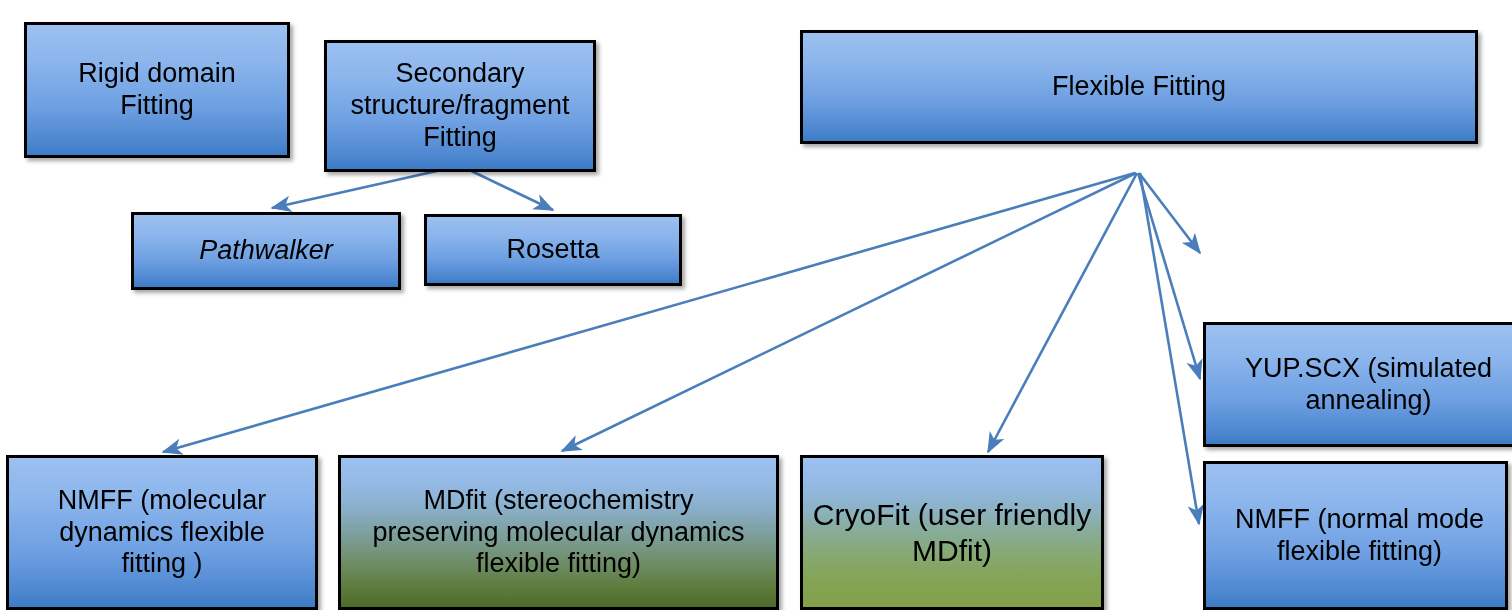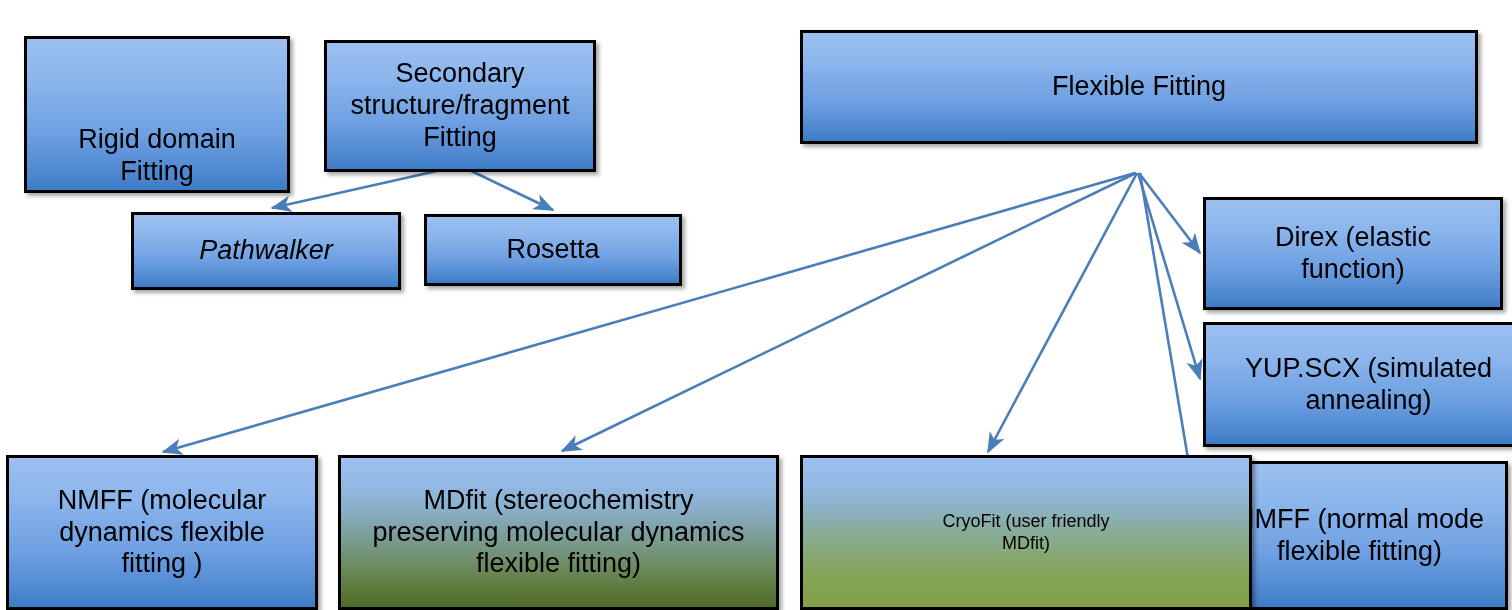--- a/index.html
+++ b/index.html
@@ -40,34 +40,34 @@
   }
   .fill-blue-olive {
     background: linear-gradient(to bottom, #9CC0F0 0%, #93BBE6 16%, #8DB3CB 32%, #88AC9C 48%, #86A975 64%, #84A457 80%, #82A049 100%);
   }
   .node-text {
     display: block;
     white-space: pre-line;
   }
 
   
-  #node-rigid-domain-fitting { left: 24px;  top: 36px;  width: 266px; height: 157px; font-size: 27px; align-items: flex-end; }
+  #node-rigid-domain-fitting { left: 24px;  top: 22px;  width: 266px; height: 136px; font-size: 27px; }
   #node-secondary-structure  { left: 324px; top: 32px;  width: 272px; height: 132px; font-size: 27px; margin-top: 8px; }
   #node-flexible-fitting     { left: 800px; top: 30px;  width: 678px; height: 114px; font-size: 27px; }
 
   #node-pathwalker           { left: 131px; top: 212px; width: 270px; height: 78px;  font-size: 27px; font-style: italic; }
   #node-rosetta              { left: 424px; top: 214px; width: 258px; height: 72px;  font-size: 27px; }
 
   #node-direx                { left: 1203px; top: 197px; width: 300px; height: 113px; font-size: 27px; }
   #node-yupscx               { left: 1203px; top: 322px; width: 331px; height: 125px; font-size: 27px; }
   #node-nmff                 { left: 1203px; top: 461px; width: 305px; height: 149px; font-size: 27px; padding-left: 16px; }
 
   #node-mdff                 { left: 6px;   top: 455px; width: 312px; height: 155px; font-size: 27px; }
   #node-mdfit                { left: 338px; top: 455px; width: 441px; height: 155px; font-size: 27px; }
-  #node-cryofit              { left: 800px; top: 455px; width: 452px; height: 155px; font-size: 18px; }
+  #node-cryofit              { left: 800px; top: 455px; width: 304px; height: 155px; font-size: 30px; }
 
   #edges {
     position: absolute;
     left: 0; top: 0;
     width: 1512px;
     height: 610px;
     pointer-events: none;
   }
 </style>
 </head>
@@ -115,24 +115,20 @@
   </div>
 
   <div class="node fill-blue" id="node-pathwalker">
     <span class="node-text">Pathwalker</span>
   </div>
 
   <div class="node fill-blue" id="node-rosetta">
     <span class="node-text">Rosetta</span>
   </div>
 
-  <div class="node fill-blue" id="node-direx">
-    <span class="node-text">Direx (elastic
-function)</span>
-  </div>
 
   <div class="node fill-blue" id="node-yupscx">
     <span class="node-text">YUP.SCX (simulated
 annealing)</span>
   </div>
 
   <div class="node fill-blue" id="node-nmff">
     <span class="node-text">NMFF (normal mode
 flexible fitting)</span>
   </div>

